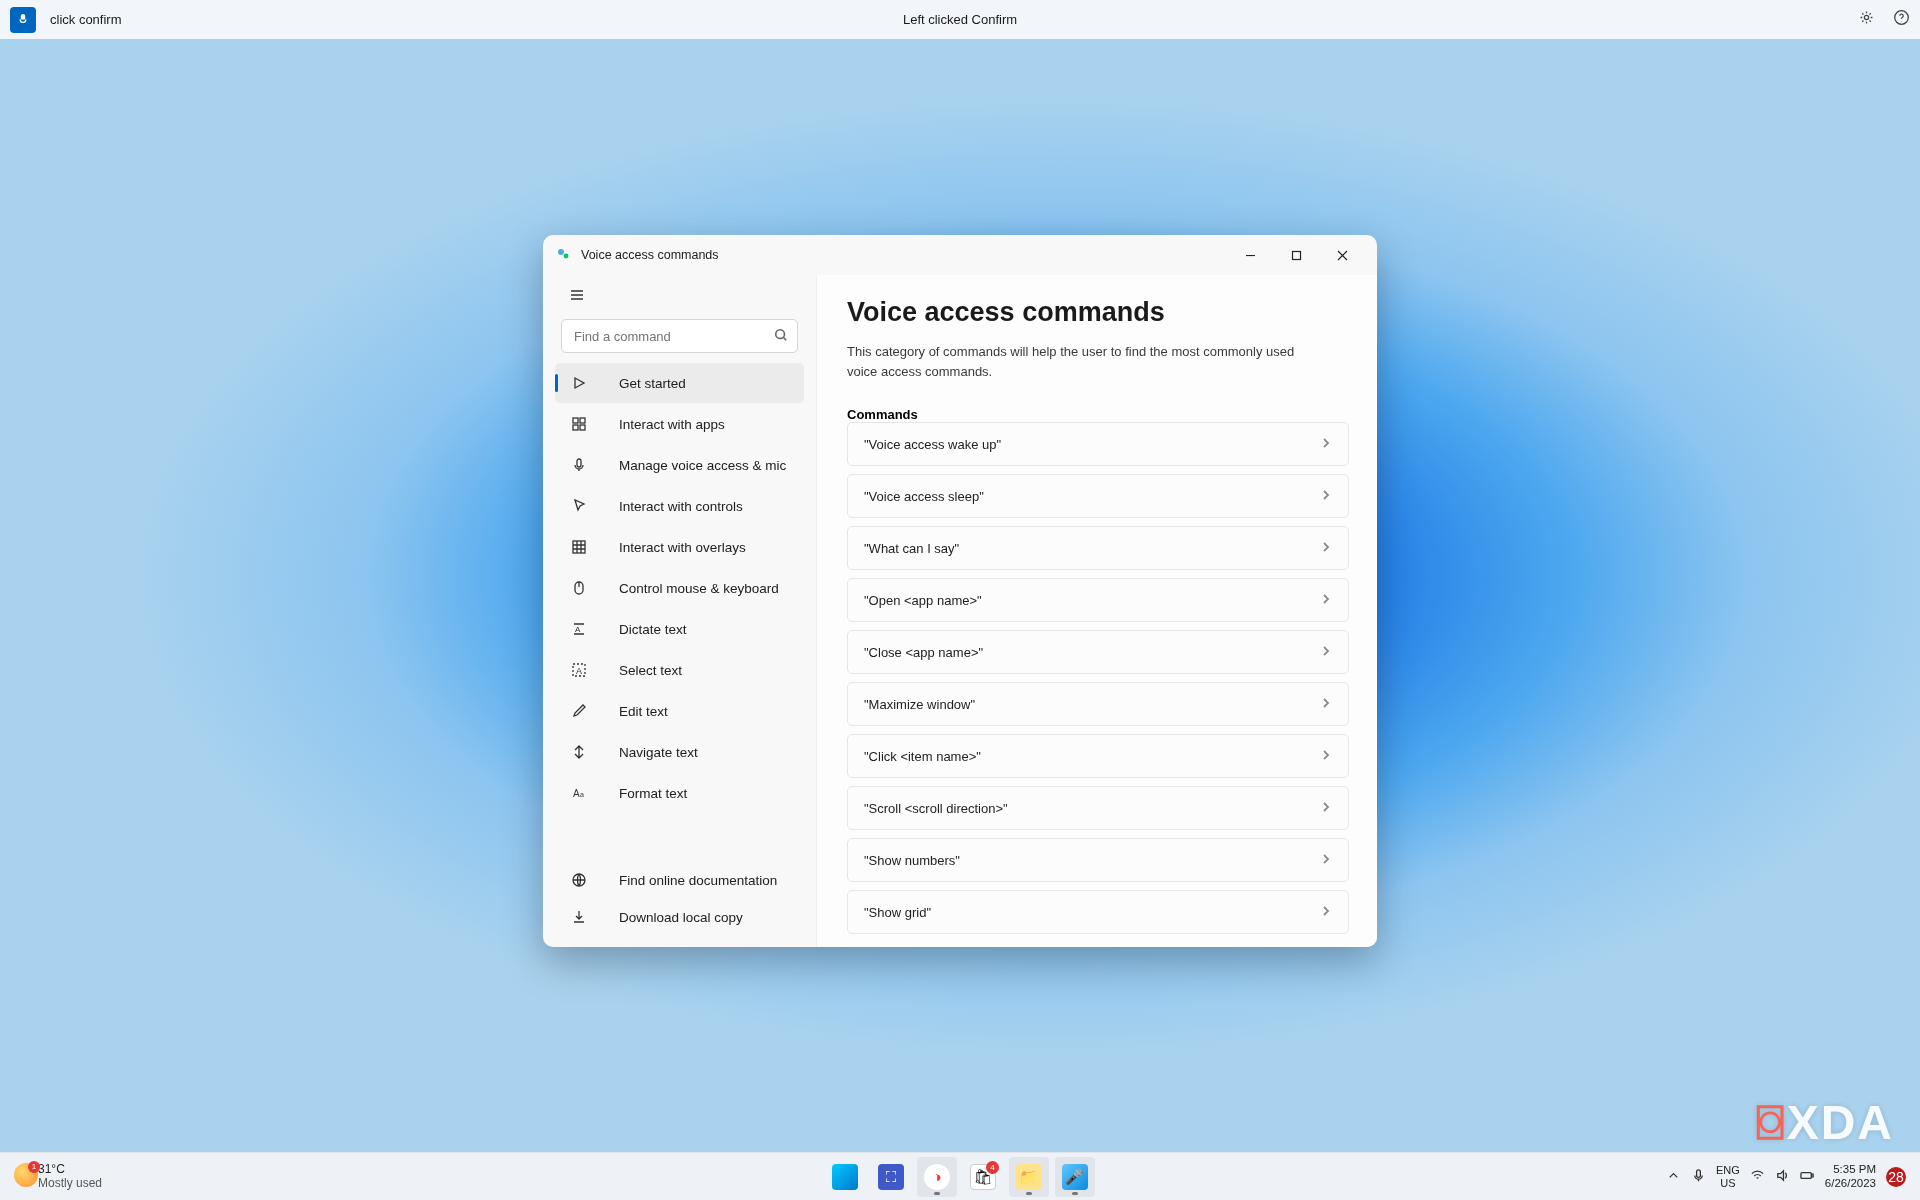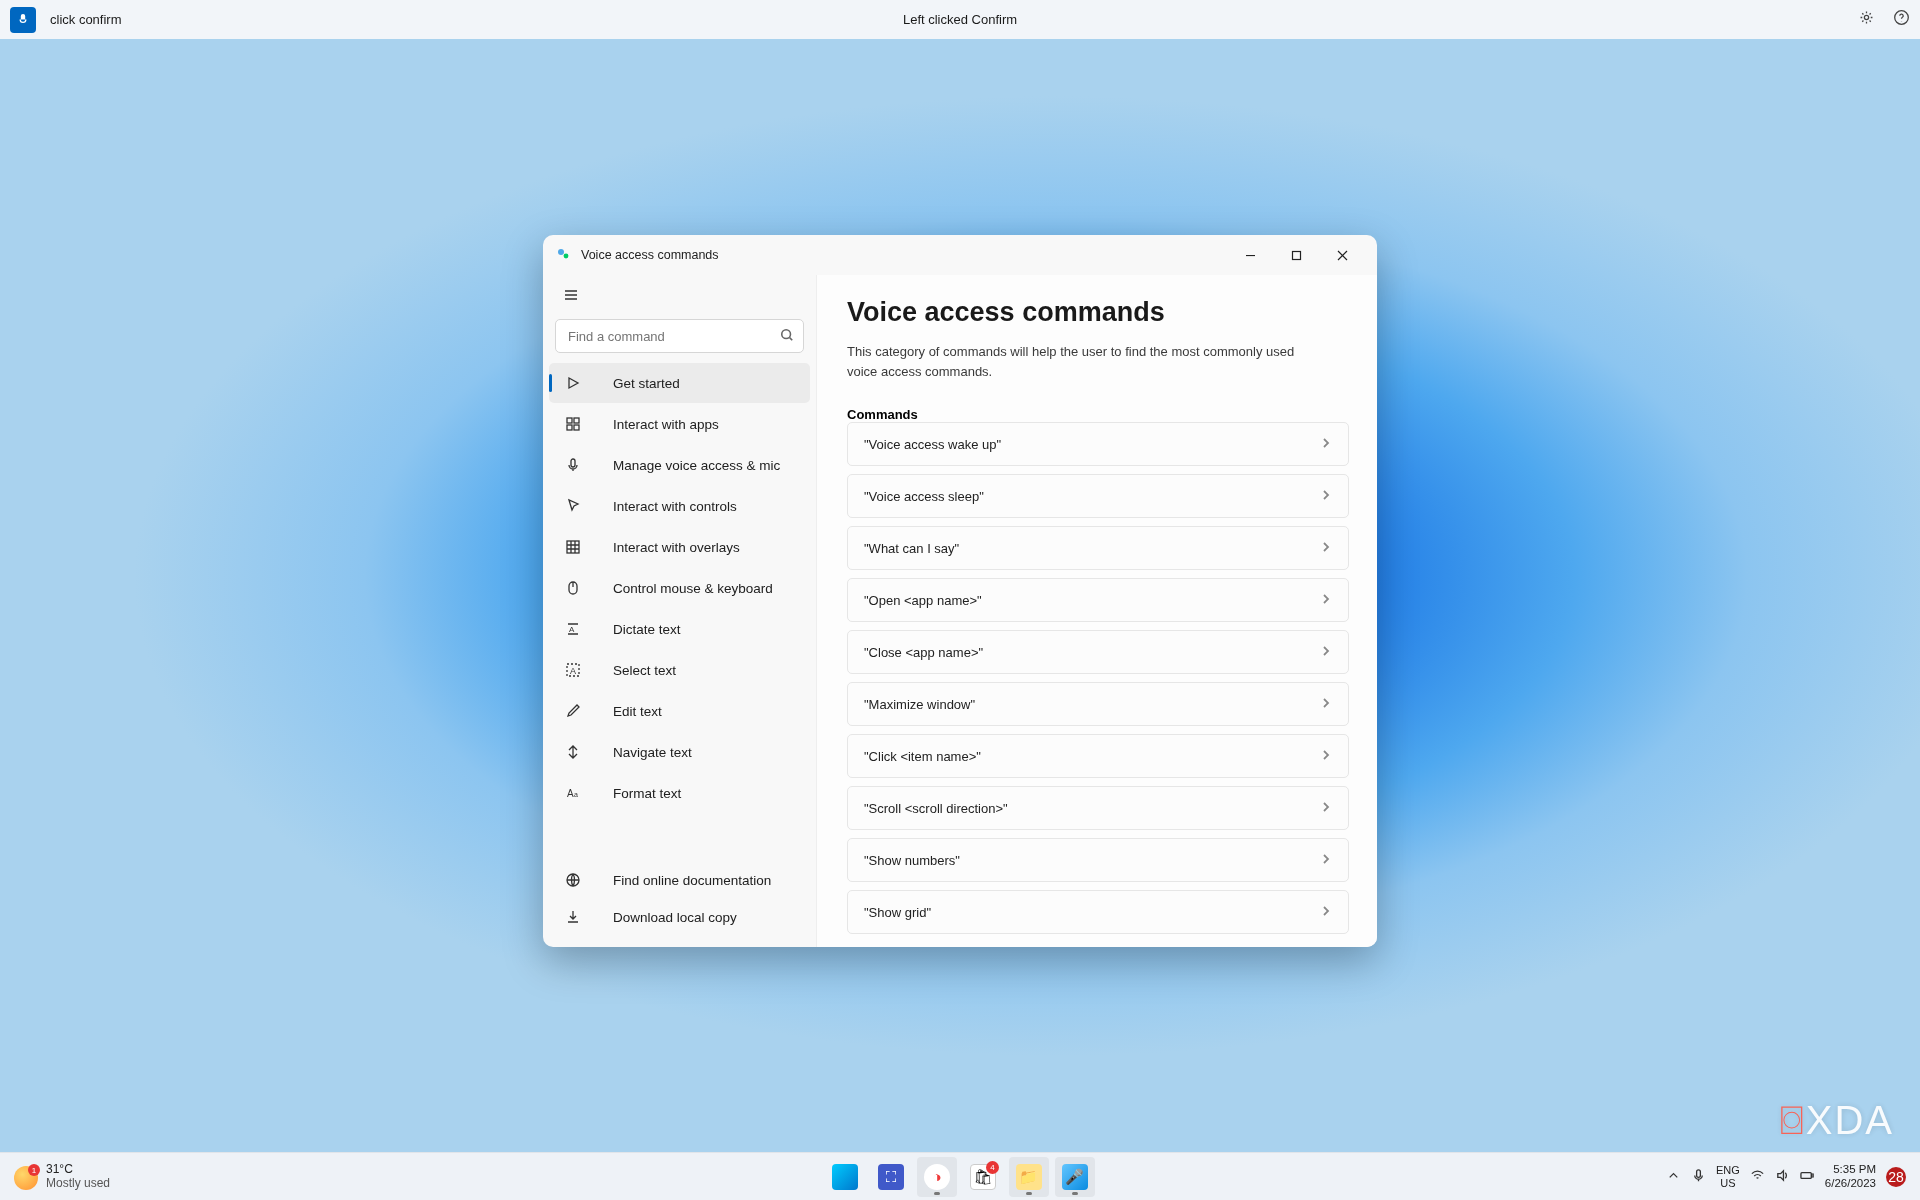--- a/index.html
+++ b/index.html
@@ -13,21 +13,21 @@
 .va-status{position:absolute;left:50%;transform:translateX(-50%);font-size:13px;font-weight:400;color:#1a1a1a}
 .va-right{margin-left:auto;display:flex;gap:18px}
 .va-right svg{width:17px;height:17px;stroke:#444;fill:none;stroke-width:1.5}
 .window{position:absolute;left:543px;top:235px;width:834px;height:712px;background:#f8f8f8;border-radius:10px;box-shadow:0 14px 40px rgba(0,0,0,.28);display:flex;flex-direction:column;overflow:hidden;z-index:10}
 .titlebar{height:40px;display:flex;align-items:center;padding:0 12px;font-size:12.5px;color:#222}
 .title-icon{width:18px;height:18px;margin-right:8px}
 .winctrls{margin-left:auto;display:flex}
 .winbtn{width:46px;height:40px;display:flex;align-items:center;justify-content:center;font-size:11px;color:#333}
 .winbtn svg{width:11px;height:11px;stroke:#222;fill:none;stroke-width:1.2}
 .wbody{flex:1;display:flex;overflow:hidden}
-.sidebar{width:273px;display:flex;flex-direction:column;padding:4px 6px 12px}
+.sidebar{width:273px;display:flex;flex-direction:column;padding:4px 12px 12px}
 .hamburger{width:32px;height:32px;display:flex;align-items:center;justify-content:center;margin-left:6px;margin-bottom:6px}
 .hamburger svg{width:16px;height:16px;stroke:#333;fill:none;stroke-width:1.5}
 .search-wrap{position:relative;margin:2px 6px 10px}
 .search-input{width:100%;height:34px;border:1px solid #d6d6d6;border-radius:5px;padding:0 32px 0 12px;font-size:13px;background:#fff}
 .search-icn{position:absolute;right:10px;top:9px}
 .search-icn svg{width:14px;height:14px;stroke:#666;fill:none;stroke-width:1.8}
 .nav{display:flex;flex-direction:column;gap:1px}
 .nav-item{display:flex;align-items:center;height:40px;padding:0 16px;font-size:13.5px;color:#202020;border-radius:5px;gap:32px;position:relative}
 .nav-item.selected{background:#ebebeb}
 .nav-item.selected::before{content:"";position:absolute;left:0;top:11px;bottom:11px;width:3px;background:#0067c0;border-radius:3px}
@@ -37,21 +37,21 @@
 .nav-bottom .nav-item{height:36px}
 .main{flex:1;background:#fdfdfd;padding:22px 28px 18px 30px;overflow-y:auto;border-left:1px solid #eee}
 .main h1{font-size:27px;font-weight:600;color:#1a1a1a;margin-bottom:14px}
 .main-desc{font-size:13px;color:#3a3a3a;line-height:1.5;margin-bottom:26px;max-width:480px}
 .cmds-label{font-size:13px;font-weight:600;margin-bottom:0}
 .cmd-list{display:flex;flex-direction:column;gap:8px}
 .cmd-item{background:#fcfcfc;border:1px solid #e6e6e6;border-radius:5px;height:44px;display:flex;align-items:center;padding:0 16px;font-size:13px;color:#222}
 .cmd-chev{margin-left:auto}
 .cmd-chev svg{width:12px;height:12px;stroke:#888;fill:none;stroke-width:1.8}
 .taskbar{position:absolute;left:0;right:0;bottom:0;height:48px;background:#eef2f7;display:flex;align-items:center;padding:0 14px;z-index:20;border-top:1px solid rgba(0,0,0,.05)}
-.tb-weather{display:flex;align-items:flex-end;gap:8px;font-size:12px;color:#222}
+.tb-weather{display:flex;align-items:flex-start;font-size:12px;color:#222}
 .tb-weather-ic{width:24px;height:24px;border-radius:50%;background:radial-gradient(circle at 35% 35%,#ffd76a,#ff9030);position:relative}
 .tb-weather-ic::after{content:"1";position:absolute;top:-2px;right:-2px;width:12px;height:12px;background:#e83535;color:#fff;border-radius:50%;font-size:8px;display:flex;align-items:center;justify-content:center}
 .tb-wlines{display:flex;flex-direction:column;line-height:1.15}
 .tb-center{position:absolute;left:50%;transform:translateX(-50%);display:flex;gap:6px;align-items:center}
 .tb-icon{width:40px;height:40px;display:flex;align-items:center;justify-content:center;border-radius:4px;position:relative}
 .tb-icon.active{background:rgba(0,0,0,.05)}
 .tb-icon.active::after{content:"";position:absolute;bottom:2px;left:50%;transform:translateX(-50%);width:6px;height:3px;background:#777;border-radius:2px}
 .appic{width:26px;height:26px;border-radius:4px;display:flex;align-items:center;justify-content:center;font-size:15px}
 .ic-start{background:linear-gradient(135deg,#0cf,#07c);display:grid;grid-template:repeat(2,11px)/repeat(2,11px);gap:2px;padding:1px}
 .ic-start span{background:linear-gradient(135deg,#3ecbff,#0a6be0)}
@@ -60,21 +60,21 @@
 .ic-store{background:#fff;border:1px solid #ccc;position:relative}
 .ic-store::before{content:"4";position:absolute;top:-4px;right:-4px;width:13px;height:13px;background:#e83535;color:#fff;border-radius:50%;font-size:8px;display:flex;align-items:center;justify-content:center}
 .ic-exp{background:#ffe28a}
 .ic-mic2{background:linear-gradient(135deg,#62c6ff,#0a8be0);color:#fff}
 .tb-right{margin-left:auto;display:flex;align-items:center;gap:10px;font-size:12px;color:#222}
 .tb-right svg{width:15px;height:15px;stroke:#333;fill:none;stroke-width:1.4}
 .tb-lang{display:flex;flex-direction:column;line-height:1.1;font-size:11px;text-align:center}
 .tb-sys{display:flex;gap:10px;align-items:center}
 .tb-clock{display:flex;flex-direction:column;text-align:right;line-height:1.2;font-size:11.5px}
 .tb-badge{width:20px;height:20px;background:#b91c1c;color:#fff;border-radius:10px;font-size:14px;display:flex;align-items:center;justify-content:center}
-.watermark{position:absolute;right:26px;bottom:56px;font-size:40px;font-weight:400;letter-spacing:2px;color:#fff;opacity:.92;z-index:6;font-family:Arial;text-shadow:0 0 6px rgba(0,0,0,.15)}
+.watermark{position:absolute;right:26px;bottom:48px;font-size:48px;font-weight:700;letter-spacing:2px;color:#fff;opacity:.92;z-index:6;font-family:Arial;text-shadow:0 0 6px rgba(0,0,0,.15)}
 .watermark span.x{color:#ff5a4a}
 </style>
 </head>
 <body>
 
 <div class="desktop-bg"></div>
 
 <div class="va-bar">
   <div class="va-mic-btn">
     <svg viewBox="0 0 16 16">

